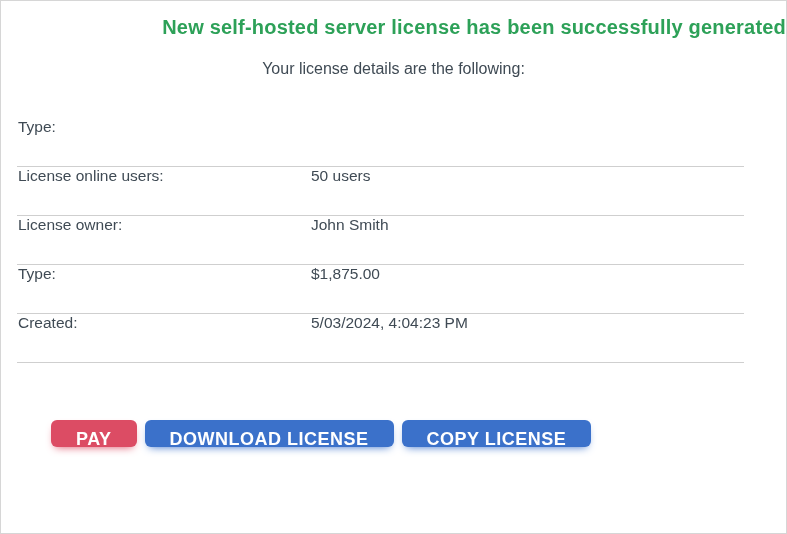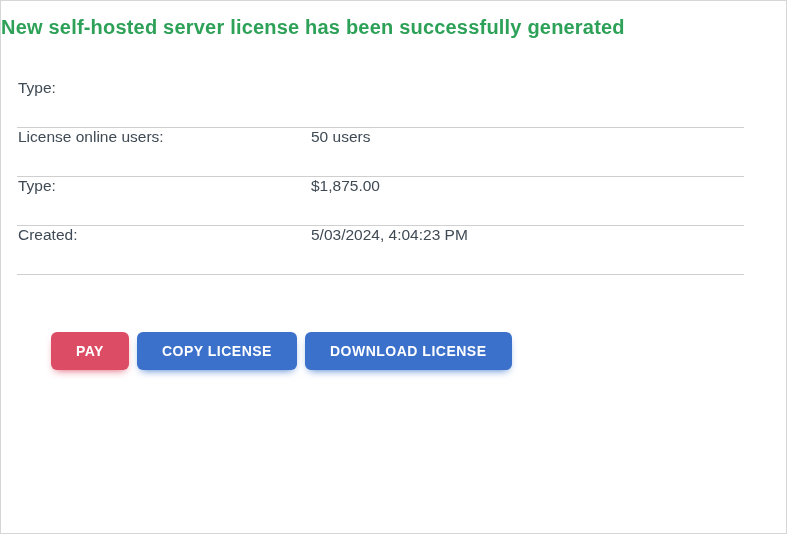--- a/index.html
+++ b/index.html
@@ -11,21 +11,21 @@
   }
   .page {
     width: 787px;
     height: 534px;
     border: 1px solid #d6d6d6;
     background: #ffffff;
     overflow: hidden;
   }
   .page-title {
     margin-top: 15px;
-    text-align: left;
+    text-align: right;
     font-size: 20px;
     font-weight: 600;
     letter-spacing: 0.2px;
     color: var(--title-color, #2da158);
   }
   .page-subtitle {
     margin-top: 21px;
     text-align: center;
     font-size: 16px;
     font-weight: 400;
@@ -58,23 +58,23 @@
   .actions {
     display: flex;
     gap: 8px;
     margin: 57px 0 0 50px;
   }
   .btn {
     border: none;
     cursor: pointer;
     border-radius: 6px;
     padding: 0 25px;
-    height: 38px;
+    height: 27px;
     font-family: "Liberation Sans", sans-serif;
-    font-size: 14px;
+    font-size: 18px;
     font-weight: 700;
     letter-spacing: 0.5px;
     line-height: 38px;
     white-space: nowrap;
   }
   .btn-danger {
     background: var(--danger-color, #dc4c64);
     color: #ffffff;
     box-shadow: 0 4px 9px -4px var(--danger-color, #dc4c64);
   }
@@ -89,45 +89,50 @@
     box-shadow: 0 4px 9px -4px rgba(100, 120, 160, 0.35);
   }
 </style>
 </head>
 <body>
 
 <div class="page">
 
   <h1 class="page-title">New self-hosted server license has been successfully generated</h1>
 
+  <p class="page-subtitle">Your license details are the following:</p>
 
   <div class="details-table">
 
     <div class="detail-row">
       <div class="detail-label">Type:</div>
     </div>
 
     <div class="detail-row">
       <div class="detail-label">License online users:</div>
       <div class="detail-value">50 users</div>
     </div>
 
+    <div class="detail-row">
+      <div class="detail-label">License owner:</div>
+      <div class="detail-value">John Smith</div>
+    </div>
 
     <div class="detail-row">
       <div class="detail-label">Type:</div>
       <div class="detail-value">$1,875.00</div>
     </div>
 
 
     <div class="detail-row">
       <div class="detail-label">Created:</div>
       <div class="detail-value">5/03/2024, 4:04:23 PM</div>
     </div>
 
   </div>
 
   <div class="actions">
     <button class="btn btn-danger">PAY</button>
+    <button class="btn btn-primary">DOWNLOAD LICENSE</button>
     <button class="btn btn-primary">COPY LICENSE</button>
-    <button class="btn btn-primary">DOWNLOAD LICENSE</button>
   </div>
 
 </div>
 
 </body></html>

